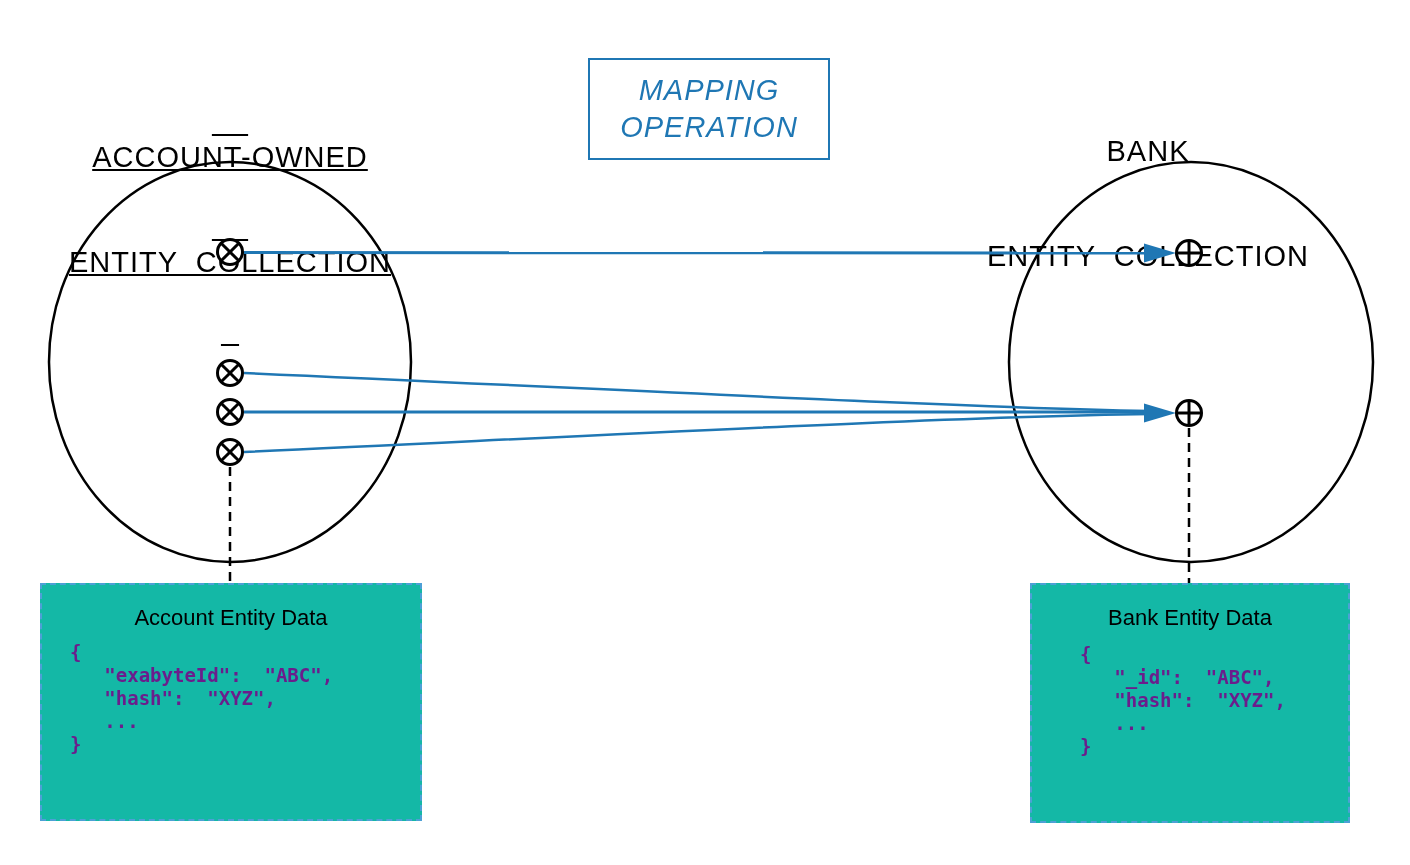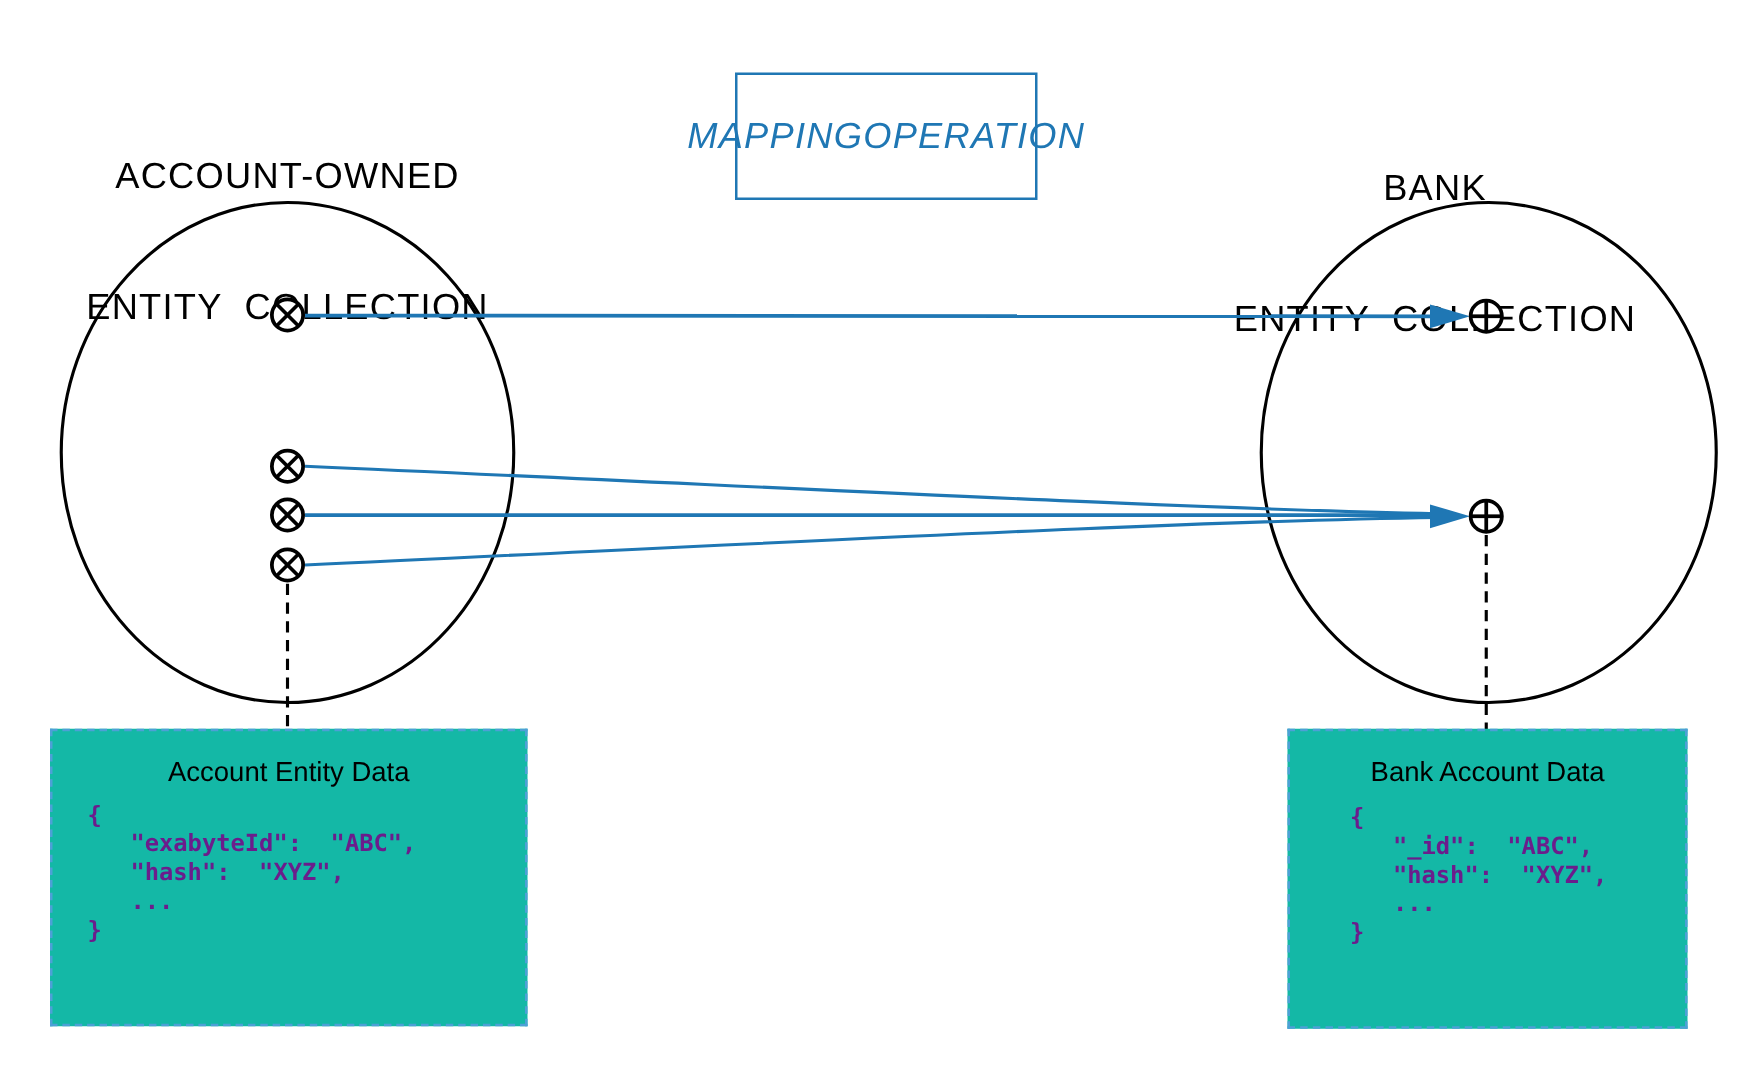--- a/index.html
+++ b/index.html
@@ -21,20 +21,21 @@
     letter-spacing: 1px;
     white-space: pre;
   }
 
   .mapping-box {
     left: 588px; top: 58px;
     width: 242px; height: 102px;
     border: 2px solid #1f77b4;
     box-sizing: border-box;
     display: flex;
+    flex-direction: column;
     align-items: center;
     justify-content: center;
   }
   .mapping-box .line {
     color: #1f77b4;
     font-size: 29px;
     line-height: 37px;
     font-style: italic;
     letter-spacing: 1px;
     white-space: pre;
@@ -63,21 +64,21 @@
     font-size: 19px;
     line-height: 23px;
     color: #6b1d8c;
     white-space: pre;
   }
   .box-left  { left: 40px;   top: 583px; width: 382px; height: 238px; }
   .box-right { left: 1030px; top: 583px; width: 320px; height: 240px; }
   .box-left  pre.code { left: 28px; top: 56px; }
   .box-right pre.code { left: 48px; top: 58px; }
 
-  .title-left  { left: 30px;  top: 54px; width: 400px; }
+  .title-left  { left: 30px;  top: 70px; width: 400px; text-decoration: underline; }
   .title-right { left: 948px; top: 64px; width: 400px; }
 </style>
 </head>
 <body>
 
 <div class="canvas">
 
   <div class="abs collection-title title-left">
     <div>ACCOUNT-OWNED</div>
     <div>ENTITY  COLLECTION</div>
@@ -152,21 +153,21 @@
   <div class="abs data-box box-left">
     <div class="box-title">Account Entity Data</div>
     <pre class="code">{
    "exabyteId":  "ABC",
    "hash":  "XYZ",
    ...
 }</pre>
   </div>
 
   <div class="abs data-box box-right">
-    <div class="box-title">Bank Account Data</div>
+    <div class="box-title">Bank Entity Data</div>
     <pre class="code">{
    "_id":  "ABC",
    "hash":  "XYZ",
    ...
 }</pre>
   </div>
 
 </div>
 
 </body></html>

